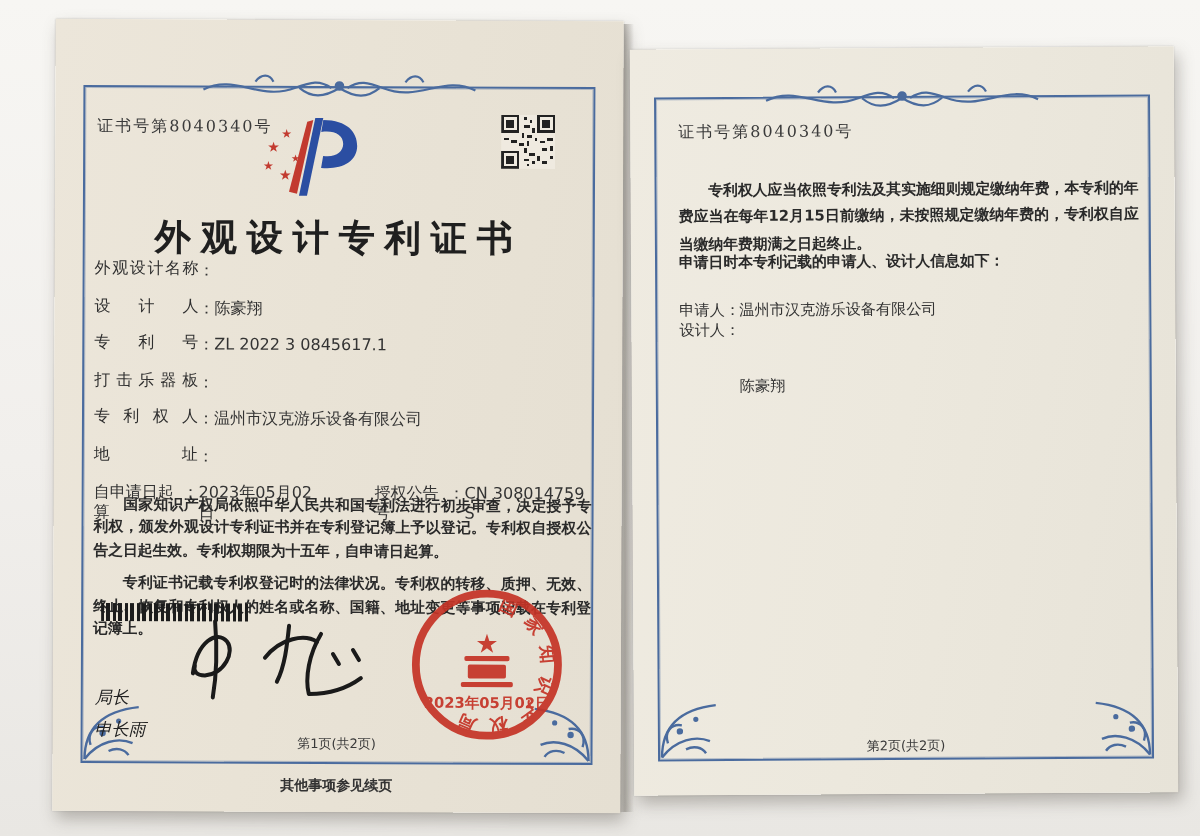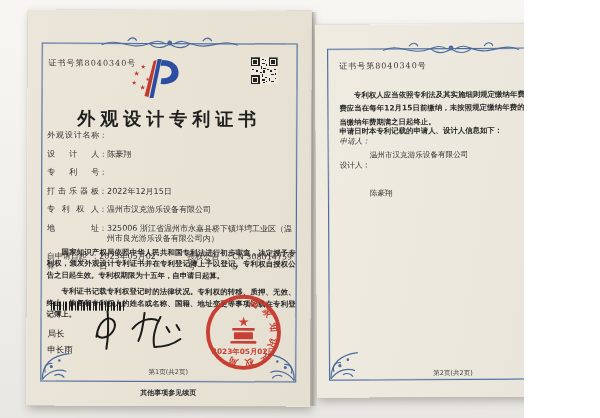--- a/index.html
+++ b/index.html
@@ -1,17 +1,17 @@
 <!DOCTYPE html>
 <html><head>
 <meta charset="utf-8">
 <style>
   html,body{margin:0;padding:0;}
   #stage{
-    position:relative;width:524px;height:418px;overflow:hidden;
+    position:relative;width:600px;height:418px;overflow:hidden;
     background:linear-gradient(180deg,#f7f6f3 0%,#f1efec 55%,#e9e7e3 100%);
     font-family:"DejaVu Sans","Liberation Sans",sans-serif;color:#2b2b2b;
   }
   .page{position:absolute;box-shadow:2px 4px 8px rgba(80,75,65,.35),0 0 1px rgba(0,0,0,.2);}
   #page-left{
     left:27px;top:10px;width:284px;height:396px;transform:rotate(.25deg);
     background:linear-gradient(100deg,#ece6da 0%,#e9e3d6 45%,#e5dfd2 100%);
   }
   #page-right{
     left:316px;top:24px;width:272px;height:373px;transform:rotate(-.35deg);
@@ -41,30 +41,30 @@
   .fvalue{flex:1;}
   .grant-row{display:flex;margin-top:1px;}
   .grant-pair{display:flex;}
   .grant-pair.second{margin-left:28px;}
   .paras{position:absolute;left:20px;right:15px;top:237px;font-size:7.4px;line-height:1.55;font-weight:700;color:#2a2a2a;}
   .paras p{margin:0 0 5px 0;text-indent:2em;text-align:justify;}
   .barcode{
     position:absolute;left:24px;top:292px;width:74px;height:9px;
     background:repeating-linear-gradient(90deg,#1c1c1c 0px,#1c1c1c 1.3px,transparent 1.3px,transparent 2.6px,#1c1c1c 2.6px,#1c1c1c 4.4px,transparent 4.4px,transparent 6px);
   }
-  .director{position:absolute;left:21px;top:316px;font-size:8.5px;line-height:1.9;color:#222;}
+  .director{position:absolute;left:21px;top:332px;font-size:8.5px;line-height:1.9;color:#222;font-style:italic;}
   .signature{position:absolute;left:62px;top:297px;}
   .seal{position:absolute;left:178px;top:283px;width:78px;height:78px;opacity:.92;}
   .page-num{position:absolute;left:0;right:0;text-align:center;font-size:6.5px;color:#3a3a3a;}
   #page-left .page-num{top:358px;}
   #page-right .page-num{top:345px;}
   .cont-note{position:absolute;left:0;right:0;top:378px;text-align:center;font-size:7px;font-weight:600;color:#333;}
   .rp-para{position:absolute;left:24px;right:18px;top:64px;font-size:7.4px;line-height:1.8;font-weight:600;color:#2a2a2a;text-indent:2em;text-align:justify;}
   .rp-intro{position:absolute;left:24px;right:18px;top:102px;font-size:7.4px;font-weight:600;color:#2a2a2a;}
-  .rp-applicant-label{position:absolute;left:24px;top:112px;font-size:7.6px;color:#333;font-style:italic;}
+  .rp-applicant-label{position:absolute;left:24px;top:126px;font-size:7.6px;color:#333;}
   .rp-applicant-name{position:absolute;left:54px;top:126px;font-size:7.6px;color:#333;}
   .rp-designer-label{position:absolute;left:24px;top:136px;font-size:7.6px;color:#333;}
   .rp-designer-name{position:absolute;left:54px;top:164px;font-size:7.6px;color:#333;}
   .gap-shadow{position:absolute;left:308px;top:12px;width:9px;height:394px;background:linear-gradient(90deg,rgba(90,85,75,0),rgba(90,85,75,.35),rgba(90,85,75,0));}
 </style>
 </head>
 <body>
 
 <div id="stage">
   <div class="gap-shadow"></div>
@@ -158,35 +158,34 @@
           <span class="fcolon">：</span>
       </div>
       <div class="frow">
         <span class="flabel">设 计 人</span>
           <span class="fcolon">：</span>
           <span class="fvalue">陈豪翔</span>
       </div>
       <div class="frow">
         <span class="flabel">专 利 号</span>
           <span class="fcolon">：</span>
+          <span class="fvalue">ZL 2022 3 0845617.1</span>
       </div>
       <div class="frow">
         <span class="flabel">打击乐器板</span>
           <span class="fcolon">：</span>
-          <span class="fvalue">2022年12月15日</span>
       </div>
       <div class="frow">
         <span class="flabel">专 利 权 人</span>
           <span class="fcolon">：</span>
           <span class="fvalue">温州市汉克游乐设备有限公司</span>
       </div>
       <div class="frow">
         <span class="flabel">地 址</span>
           <span class="fcolon">：</span>
-          <span class="fvalue">325006 浙江省温州市永嘉县桥下镇垟塆工业区（温州市良光游乐设备有限公司内）</span>
       </div>
       <div class="grant-row">
         <span class="grant-pair">
           <span>自申请日起算</span>
             <span>：</span>
             <span>2023年05月02日</span>
         </span>
         <span class="grant-pair second">
           <span>授权公告号</span>
             <span>：</span>

